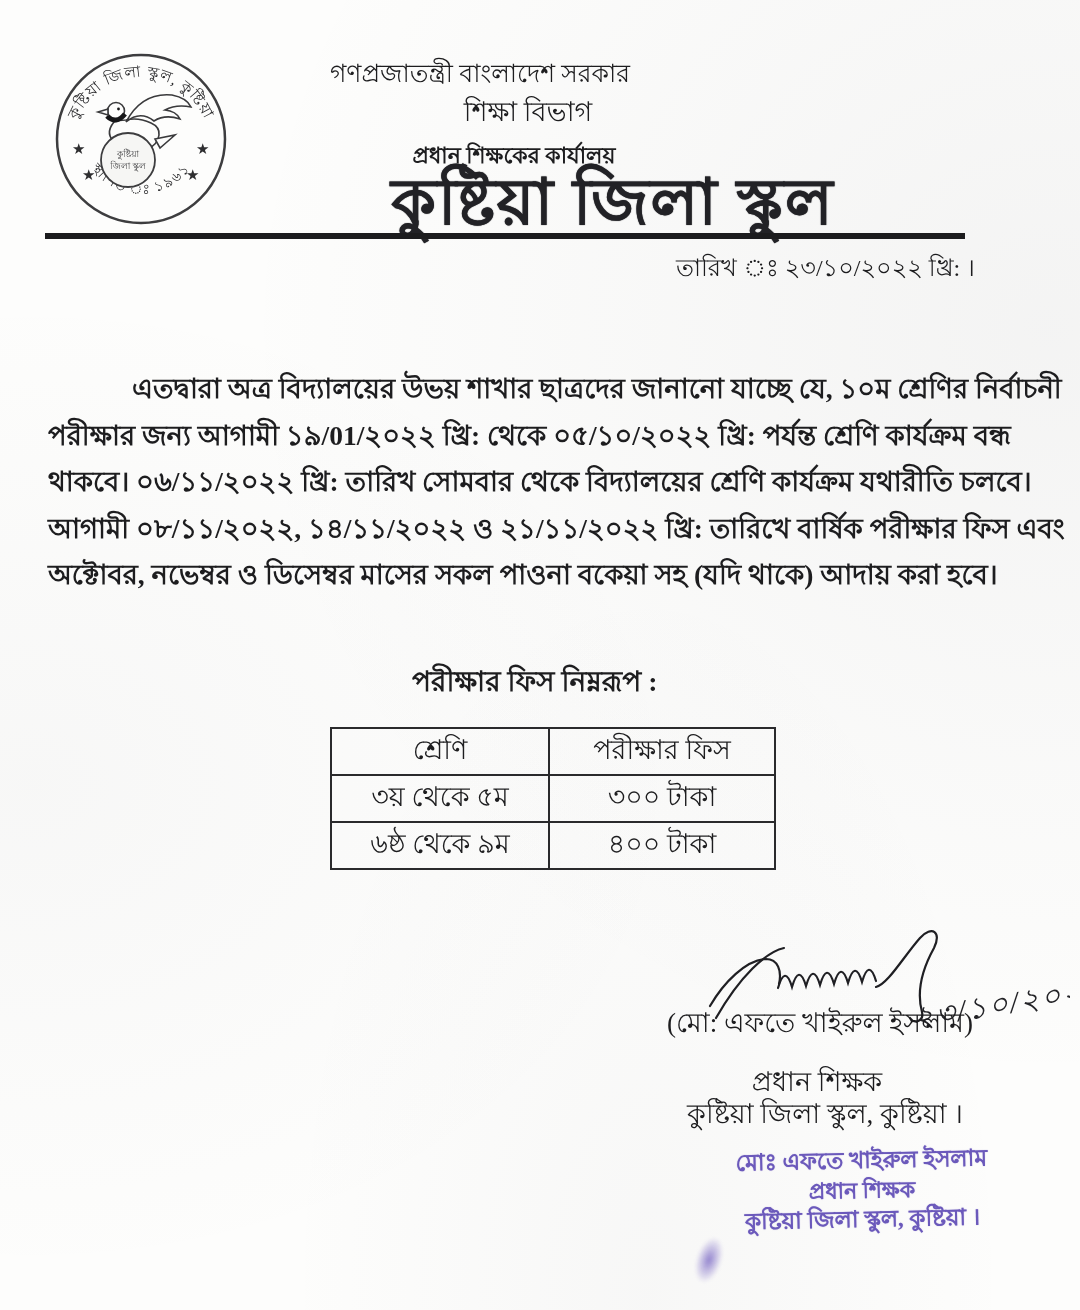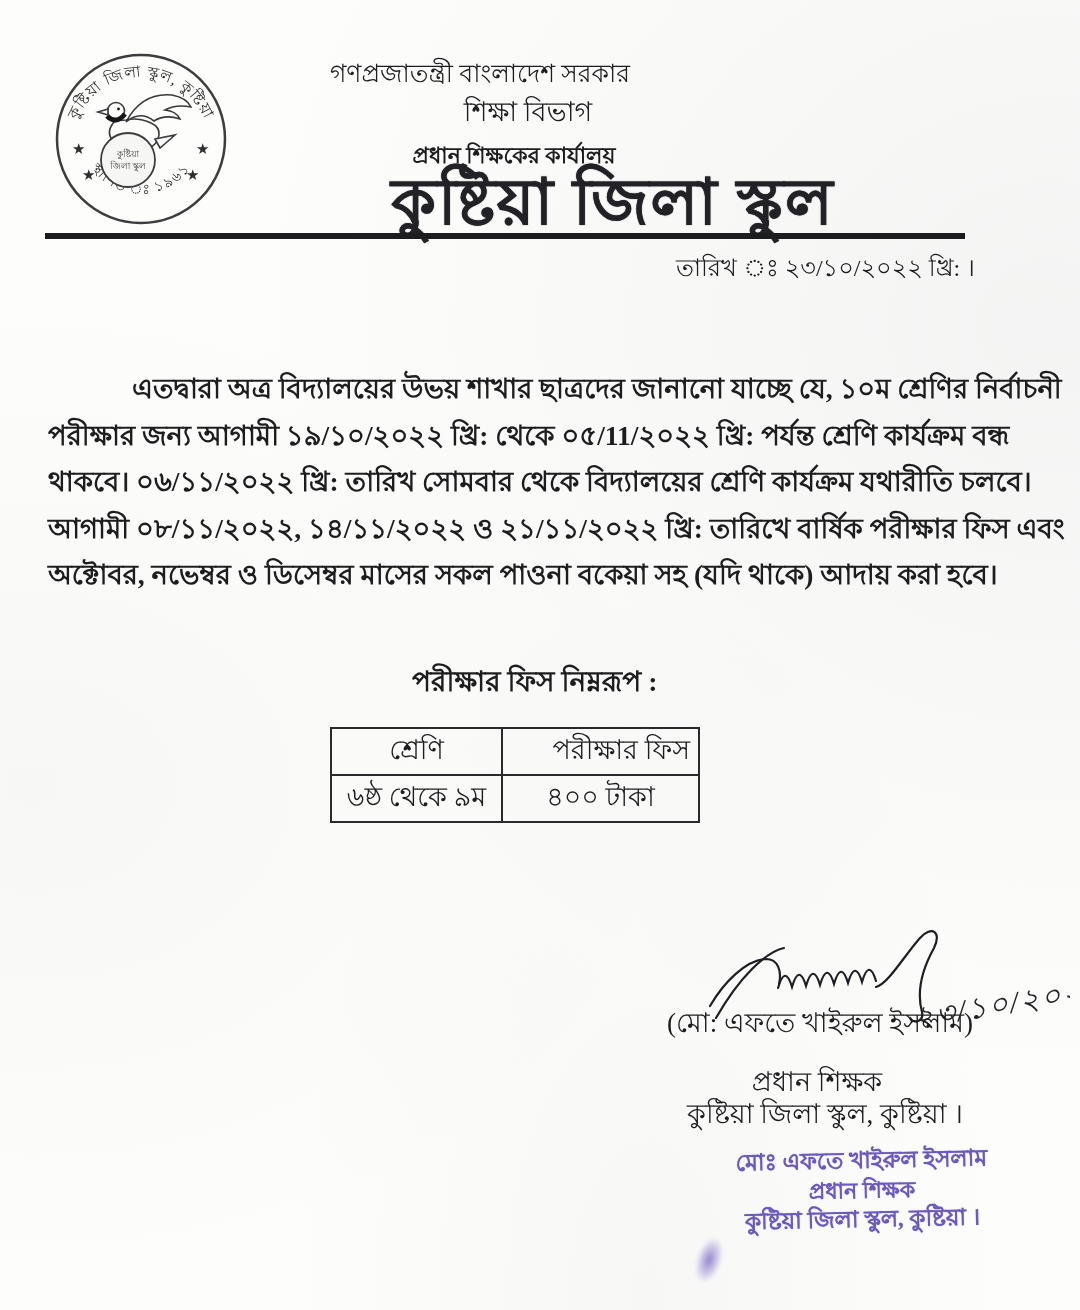--- a/index.html
+++ b/index.html
@@ -54,22 +54,22 @@
   .fees-heading { left: 412px; top: 660px; font-size: 28px; font-weight: 600; white-space: nowrap; }
 
   .fees-table {
     left: 330px; top: 727px; border-collapse: collapse;
     font-size: 27px; color: #1d1d1f;
   }
   .fees-table td, .fees-table th {
     border: 2px solid #2a2a2c; text-align: center; font-weight: normal;
     height: 38px; padding: 0 8px;
   }
-  .fees-table .col-class { width: 171px; }
-  .fees-table .col-fee   { width: 197px; text-align: right; }
+  .fees-table .col-class { width: 218px; }
+  .fees-table .col-fee   { width: 226px; }
 
   .signature-svg { left: 688px; top: 926px; }
 
   .sig-name   { left: 820px; top: 1002px; font-size: 27px; white-space: nowrap; }
   .sig-title  { left: 817px; top: 1061px; font-size: 27px; white-space: nowrap; }
   .sig-school { left: 825px; top: 1093px; font-size: 27px; white-space: nowrap; }
 
   .stamp {
     left: 712px; top: 1146px; width: 300px; text-align: center;
     color: #6b59bb; transform: rotate(-1.2deg); font-weight: 600;
@@ -141,33 +141,37 @@
   <div class="abs cx dept-line">শিক্ষা বিভাগ</div>
   <div class="abs cx office-line">প্রধান শিক্ষকের কার্যালয়</div>
   <div class="abs cx school-title">কুষ্টিয়া জিলা স্কুল</div>
 
   <div class="abs double-rule"></div>
 
   <div class="abs date-line">তারিখ ঃ ২৩/১০/২০২২ খ্রি: ।</div>
 
   <div class="abs body-block">
     <div class="body-line indent">এতদ্বারা অত্র বিদ্যালয়ের উভয় শাখার ছাত্রদের জানানো যাচ্ছে যে, ১০ম শ্রেণির নির্বাচনী</div>
-    <div class="body-line">পরীক্ষার জন্য আগামী ১৯/১০/২০২২ খ্রি: থেকে  ০৫/11/২০২২ খ্রি: পর্যন্ত শ্রেণি কার্যক্রম বন্ধ</div>
+    <div class="body-line">পরীক্ষার জন্য আগামী ১৯/01/২০২২ খ্রি: থেকে  ০৫/১০/২০২২ খ্রি: পর্যন্ত শ্রেণি কার্যক্রম বন্ধ</div>
     <div class="body-line">থাকবে। ০৬/১১/২০২২ খ্রি: তারিখ সোমবার থেকে বিদ্যালয়ের শ্রেণি কার্যক্রম যথারীতি চলবে।</div>
     <div class="body-line">আগামী ০৮/১১/২০২২,  ১৪/১১/২০২২ ও ২১/১১/২০২২ খ্রি: তারিখে বার্ষিক পরীক্ষার ফিস এবং</div>
     <div class="body-line">অক্টোবর, নভেম্বর ও ডিসেম্বর মাসের সকল পাওনা বকেয়া সহ (যদি থাকে) আদায় করা হবে।</div>
   </div>
 
   <div class="abs fees-heading">পরীক্ষার ফিস নিম্নরূপ :</div>
 
   <table class="abs fees-table">
     <tbody>
       <tr>
         <th class="col-class">শ্রেণি</th>
         <th class="col-fee">পরীক্ষার ফিস</th>
+      </tr>
+      <tr>
+        <td>৩য় থেকে ৫ম</td>
+        <td>৩০০ টাকা</td>
       </tr>
       <tr>
         <td>৬ষ্ঠ থেকে ৯ম</td>
         <td>৪০০ টাকা</td>
       </tr>
     </tbody>
   </table>
 
   <svg class="abs signature-svg" width="382" height="118" viewBox="0 0 382 118">
     <g fill="none" stroke="#1f1f23" stroke-width="2.2" stroke-linecap="round">

